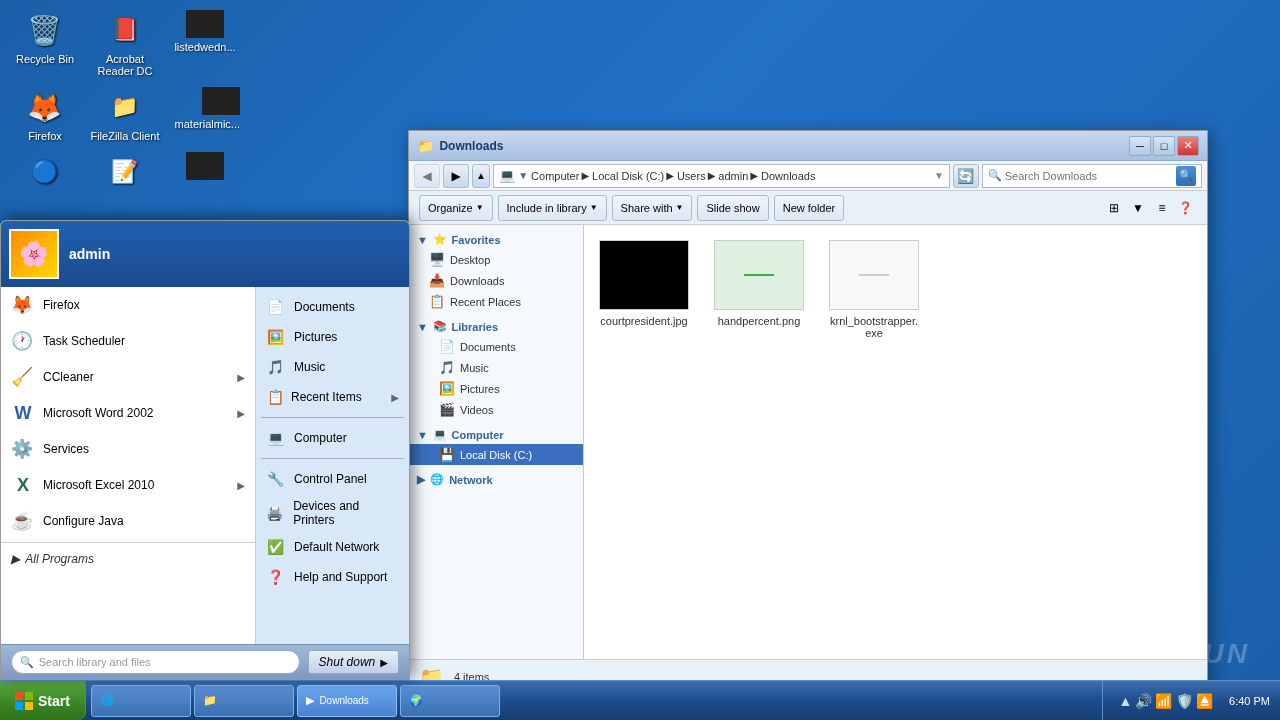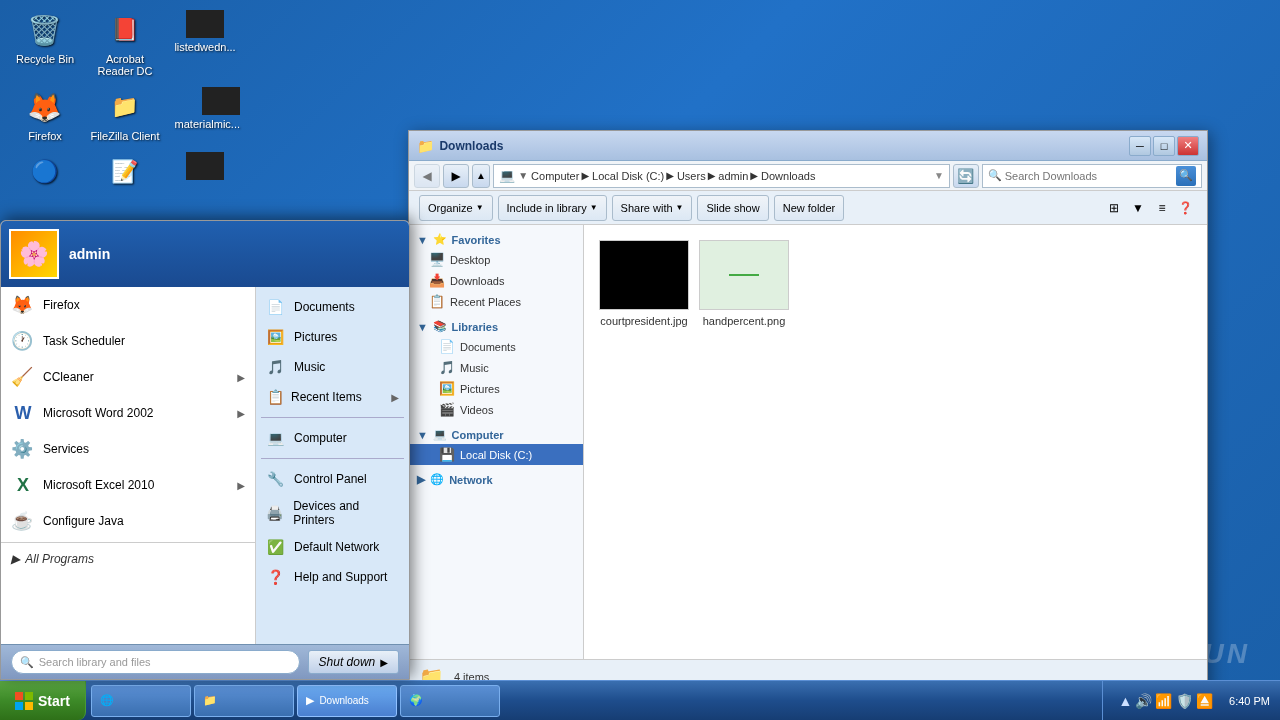--- a/index.html
+++ b/index.html
@@ -467,20 +467,21 @@
     .nav-item.indented { padding-left: 30px; }
 
     
     .file-area {
       flex: 1;
       background: white;
       overflow-y: auto;
       padding: 10px;
       display: flex;
       flex-wrap: wrap;
+      gap: 15px;
       align-content: flex-start;
     }
     .file-item {
       width: 100px;
       display: flex;
       flex-direction: column;
       align-items: center;
       gap: 5px;
       cursor: pointer;
       padding: 5px;
@@ -753,20 +754,29 @@
           <span class="file-name">courtpresident.jpg</span>
         </div>
         <div class="file-item">
           <div class="file-thumb light-thumb">
             <svg width="40" height="30" viewBox="0 0 40 30">
               <line x1="5" y1="15" x2="35" y2="15" stroke="#4a4" stroke-width="2"></line>
             </svg>
           </div>
           <span class="file-name">handpercent.png</span>
         </div>
+        <div class="file-item">
+          <div class="file-thumb white-thumb">
+            <svg width="40" height="30" viewBox="0 0 40 30">
+              <line x1="5" y1="15" x2="35" y2="15" stroke="#ccc" stroke-width="2"></line>
+            </svg>
+          </div>
+          <span class="file-name">krnl_bootstrapper.
+exe</span>
+        </div>
       </div>
     </div>
 
     <div class="status-bar">
       <span class="status-icon">📁</span>
       <span>4 items</span>
     </div>
   </div>
 
   <div class="start-menu">

